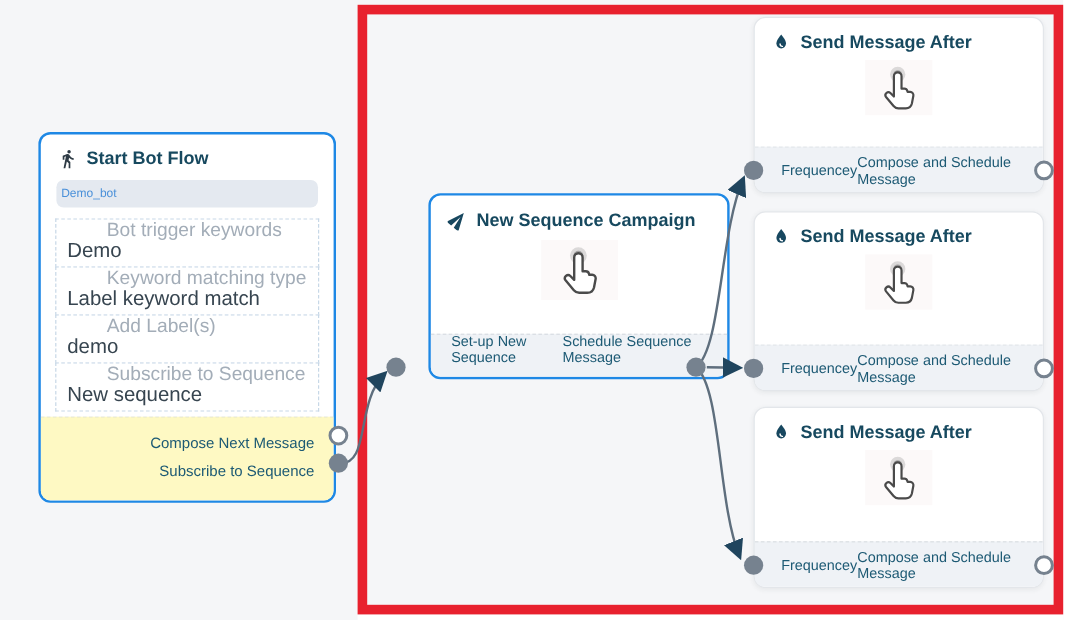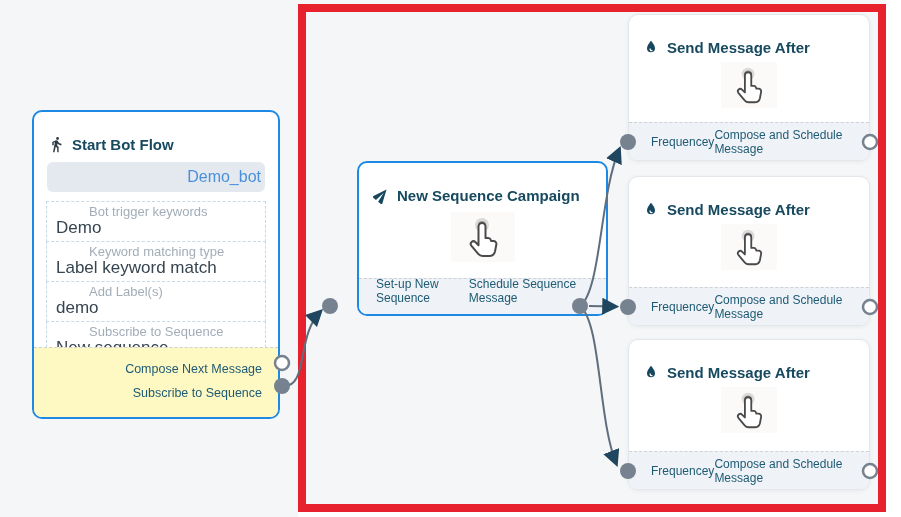--- a/index.html
+++ b/index.html
@@ -21,37 +21,37 @@
   }
 
   .node {
     position: absolute; background: #fff; border-radius: 10px; z-index: 2;
   }
   .node.selected { border: 2px solid #1e88e5; }
   .node.plain { border: 1px solid #e3e6ea; box-shadow: 0 1px 4px rgba(40,50,60,.07); }
 
   .node-header {
     display: flex; align-items: flex-start; gap: 7px;
-    padding: 24px 14px 6px 14px;
+    padding: 12px 14px 6px 14px;
     font-size: 15px; font-weight: bold; color: #17495f;
   }
   .node-header .hicon { display:inline-flex; width:17px; height:17px; flex:0 0 auto; }
 
   
   .start-node { left: 32px; top: 110px; width: 248px; height: 309px; }
   .bot-pill {
     margin: 3px 13px 10px 13px; background: #e4e9f0; border-radius: 6px;
-    text-align: right; padding: 6px 4px; font-size: 16px; color: #4a90d9;
+    text-align: left; padding: 6px 4px; font-size: 10px; color: #4a90d9;
   }
   .fields { margin: 0 12px; }
   .field {
     border: 1px dashed #c7d8e7; background: #fff;
     padding: 3px 9px 5px 9px; margin-top: -1px;
   }
-  .field-label { font-size: 13px; color: #a3adb8; line-height: 14px; padding-left: 33px; }
+  .field-label { font-size: 16px; color: #a3adb8; line-height: 14px; padding-left: 33px; }
   .field-value { font-size: 17px; color: #374550; line-height: 17px; }
   .start-footer {
     position: absolute; left: 0; right: 0; bottom: 0; height: 70px;
     background: #fef9c3; border-top: 1px dashed #ccd2d8;
     border-radius: 0 0 8px 8px; padding-top: 9px;
   }
   .out-row {
     text-align: right; padding-right: 16px; height: 24px; line-height: 24px;
     font-size: 12.5px; color: #1d5a74;
   }

